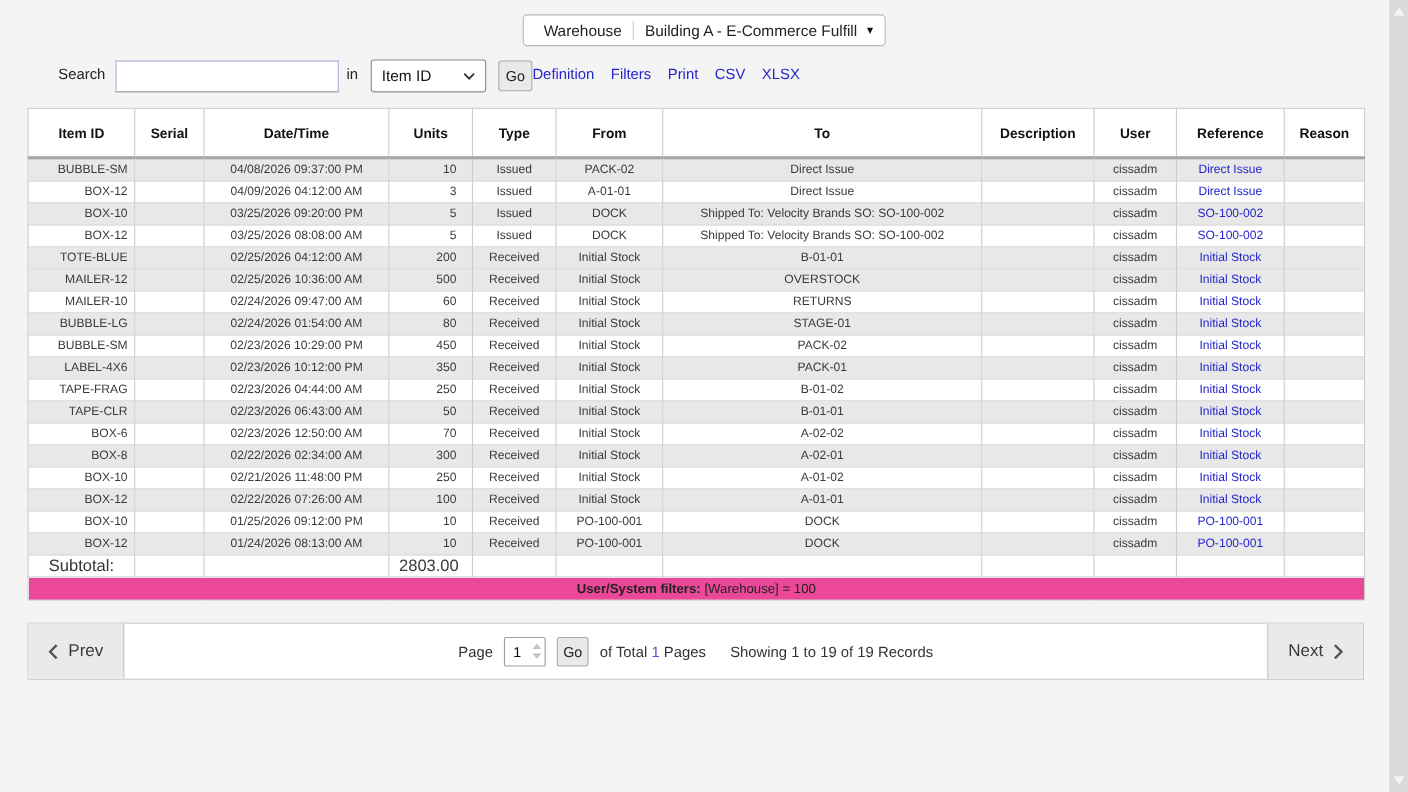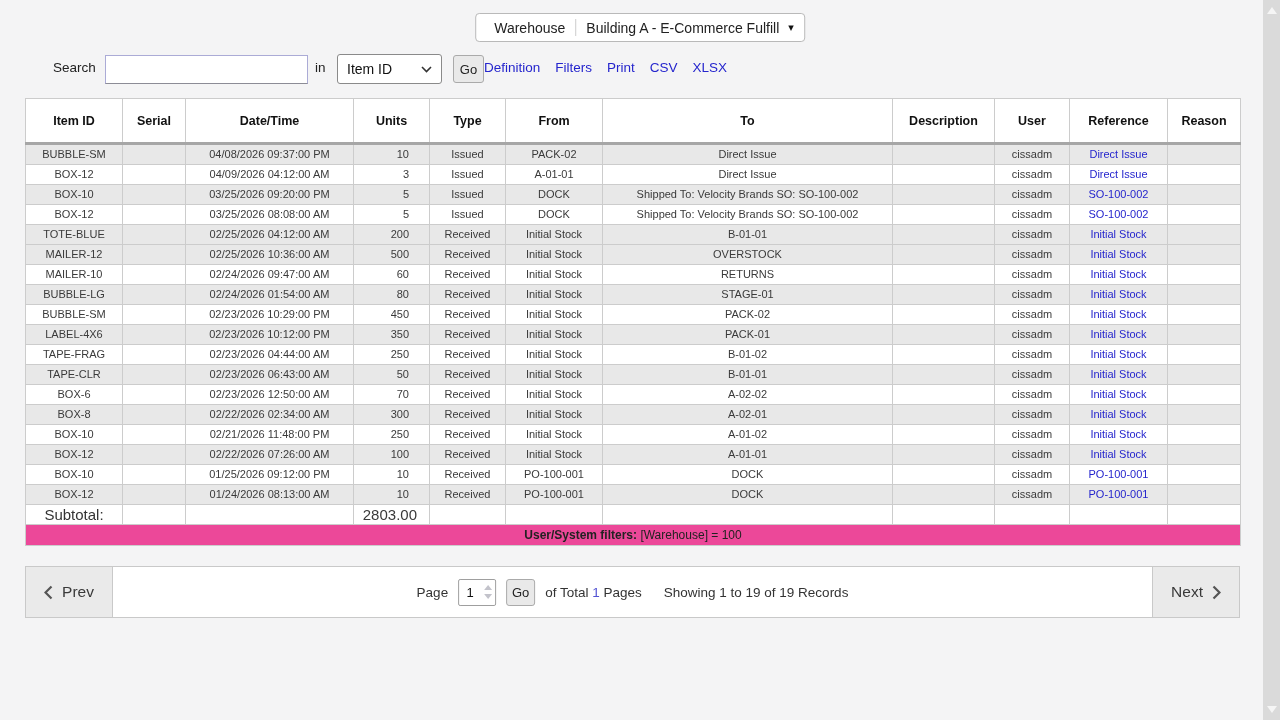--- a/index.html
+++ b/index.html
@@ -46,23 +46,23 @@
 
   
   .grid-wrap { position:absolute; left:25px; top:98px; width:1215px; }
   table { border-collapse:collapse; table-layout:fixed; width:1215px; background:#fff; }
   th, td { border:1px solid #ccc; overflow:hidden; white-space:nowrap; }
   thead th { height:45px; font-size:12.5px; font-weight:bold; color:#111;
     background:#fff; border-bottom:3px solid #a6a6a6; text-align:center; }
   tbody td { height:20px; font-size:11px; line-height:19px; padding:0 6px; color:#3a3a3a; }
   tbody tr.odd td { background:#e8e8e8; }
   tbody tr.even td { background:#fff; }
-  td.col-item_id { text-align:center;margin-left:36px; }
+  td.col-item_id { text-align:right;margin-left:36px; }
   td.col-datetime { text-align:center; }
-  td.col-units { text-align:right; padding-right:20px; }
+  td.col-units { text-align:right; padding-right:14px; }
   td.col-type { text-align:center; }
   td.col-from { text-align:center; }
   td.col-to { text-align:center; }
   td.col-user { text-align:center; }
   td.col-reference { text-align:center; }
   td.col-reference a { color:#2525cd; text-decoration:none; cursor:pointer; }
   tr.subtotal-row td { background:#fff; height:20px; font-size:15px; }
   tr.subtotal-row .sub-label { text-align:center; color:#333; }
   tr.subtotal-row .sub-value { text-align:right; padding-right:12px; }
   tr.filters-row td { background:#ec4899; text-align:center; height:21px;

